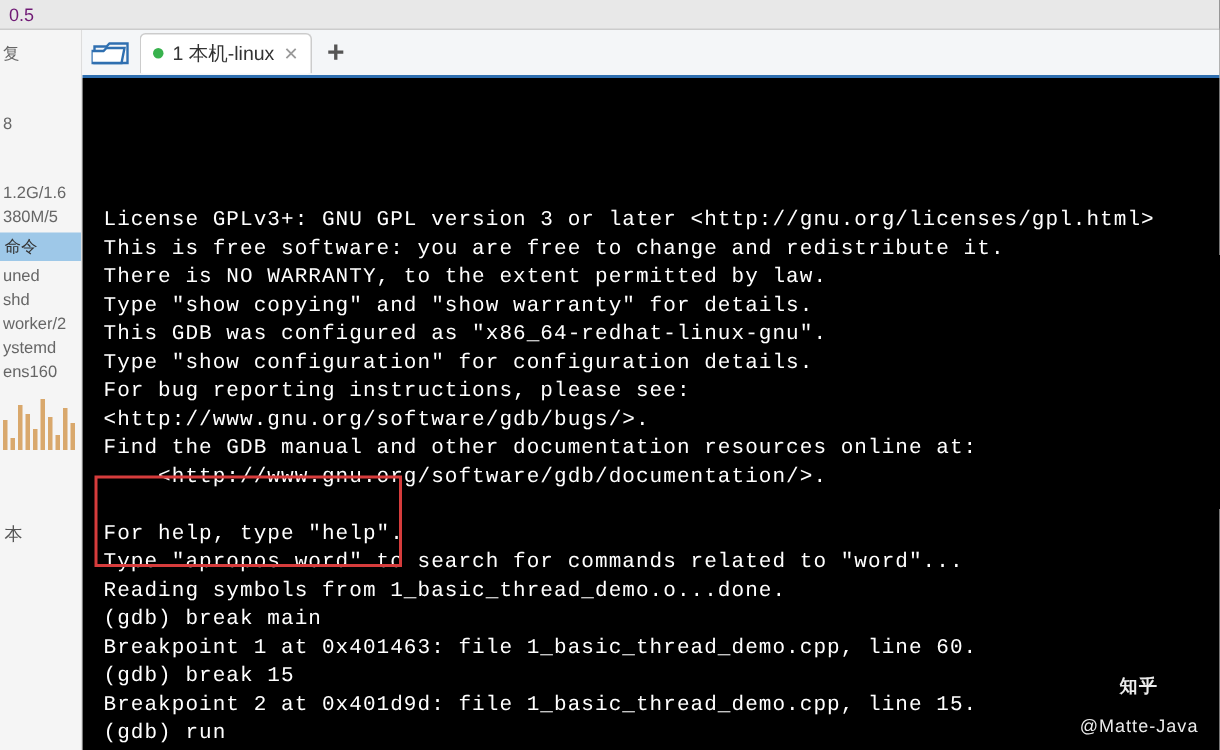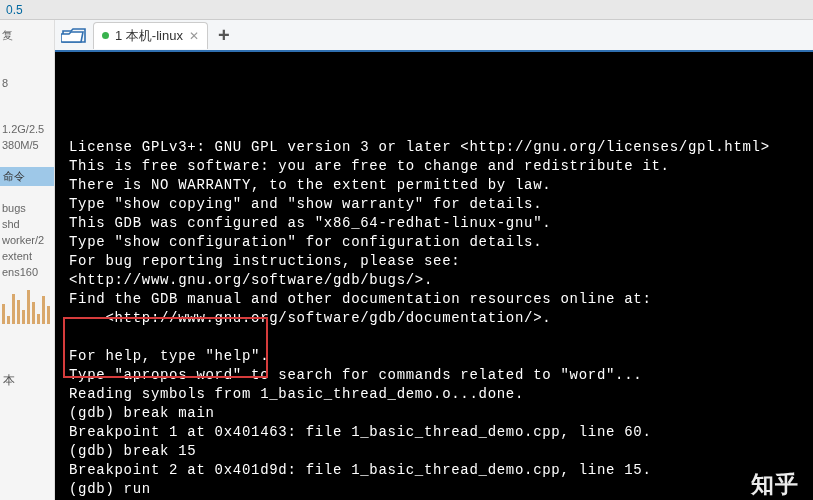--- a/index.html
+++ b/index.html
@@ -11,21 +11,21 @@
     overflow: hidden;
     background: #f5f5f5;
     position: relative;
   }
   .topbar {
     height: 20px;
     background: #e8e8e8;
     border-bottom: 1px solid #ccc;
     padding-left: 6px;
     font-size: 12px;
-    color: #0369a1;
+    color: #701a75;
     line-height: 20px;
   }
   .main {
     display: flex;
     height: calc(100% - 20px);
   }
   .sidebar {
     width: 55px;
     background: #f5f5f5;
     border-right: 1px solid #ddd;
@@ -37,21 +37,21 @@
   .sidebar-row {
     padding: 2px 2px;
     white-space: nowrap;
     overflow: hidden;
     color: #666;
   }
   .sidebar-hdr {
     background: #9ec8e8;
     color: #333;
     padding: 2px 3px;
-    margin: 14px 0;
+    margin: 2px 0;
   }
   .bars {
     height: 40px;
     width: 50px;
     margin: 4px 2px;
     display: flex;
     align-items: flex-end;
     gap: 2px;
   }
   .bars span {
@@ -120,21 +120,21 @@
     border: 2px solid #d63c3c;
     background: transparent;
     pointer-events: none;
   }
   .watermark {
     position: absolute;
     right: 14px;
     bottom: 6px;
     color: rgba(255,255,255,0.92);
     font-family: Arial, sans-serif;
-    font-size: 23px;
+    font-size: 12px;
     display: flex;
     align-items: center;
     gap: 8px;
     flex-direction: column;
   }
   .watermark .zh { font-weight: bold; letter-spacing: 1px; }
   .sidebar-bottom { font-size: 12px; padding: 4px 3px; color: #555; }
 </style>
 </head>
 <body>
@@ -143,27 +143,27 @@
   <span>0.5</span>
 </div>
 
 <div class="main">
 
   <div class="sidebar">
     <div class="sidebar-row">复</div>
     <div style="height:30px"></div>
     <div class="sidebar-row">8</div>
     <div style="height:30px"></div>
-    <div class="sidebar-row">1.2G/2.5</div>
+    <div class="sidebar-row">1.2G/1.6</div>
     <div class="sidebar-row">380M/5</div>
     <div class="sidebar-hdr">命令</div>
-    <div class="sidebar-row">bugs</div>
+    <div class="sidebar-row">uned</div>
     <div class="sidebar-row">shd</div>
     <div class="sidebar-row">worker/2</div>
-    <div class="sidebar-row">extent</div>
+    <div class="sidebar-row">ystemd</div>
     <div class="sidebar-row">ens160</div>
     <div class="bars" id="bars">
         <span style="height: 20px;"></span>
         <span style="height: 8px;"></span>
         <span style="height: 30px;"></span>
         <span style="height: 24px;"></span>
         <span style="height: 14px;"></span>
         <span style="height: 34px;"></span>
         <span style="height: 22px;"></span>
         <span style="height: 10px;"></span>
@@ -187,17 +187,18 @@
         <span>1 本机-linux</span>
         <span class="close">✕</span>
       </div>
       <span class="add-tab">+</span>
     </div>
 
     <div class="terminal" id="term">
       <div class="highlight-box" id="hl" style="top: 265px; left: 8px; width: 205px; height: 61px;"></div>
       <div class="watermark">
         <span class="zh">知乎</span>
+        <span>@Matte-Java</span>
       </div>
     <div>License GPLv3+: GNU GPL version 3 or later &lt;http://gnu.org/licenses/gpl.html&gt;</div><div>This is free software: you are free to change and redistribute it.</div><div>There is NO WARRANTY, to the extent permitted by law.</div><div>Type "show copying" and "show warranty" for details.</div><div>This GDB was configured as "x86_64-redhat-linux-gnu".</div><div>Type "show configuration" for configuration details.</div><div>For bug reporting instructions, please see:</div><div>&lt;http://www.gnu.org/software/gdb/bugs/&gt;.</div><div>Find the GDB manual and other documentation resources online at:</div><div>    &lt;http://www.gnu.org/software/gdb/documentation/&gt;.</div><div>&nbsp;</div><div>For help, type "help".</div><div>Type "apropos word" to search for commands related to "word"...</div><div>Reading symbols from 1_basic_thread_demo.o...done.</div><div>(gdb) break main</div><div>Breakpoint 1 at 0x401463: file 1_basic_thread_demo.cpp, line 60.</div><div>(gdb) break 15</div><div>Breakpoint 2 at 0x401d9d: file 1_basic_thread_demo.cpp, line 15.</div><div>(gdb) run</div><div>Starting program: /usr/cbasics_demo/3_thread_demo/1_basic_thread_demo.o</div></div>
   </div>
 
 </div>
 
 </body></html>

